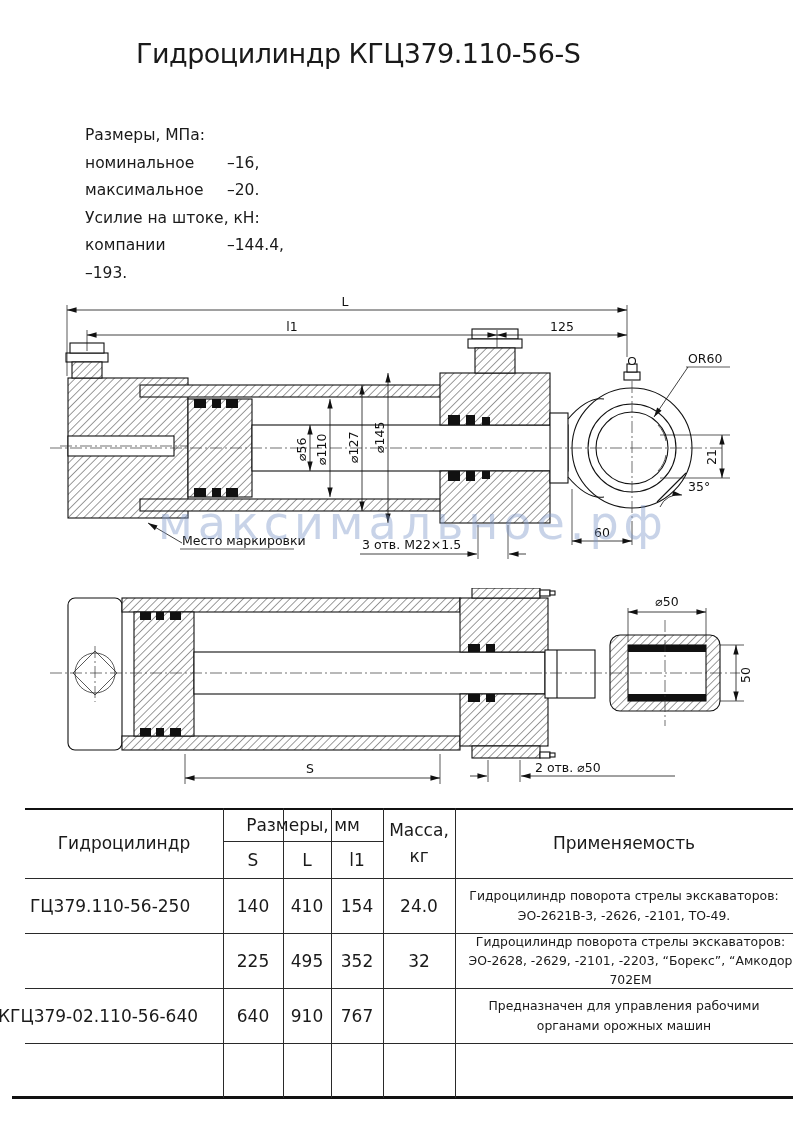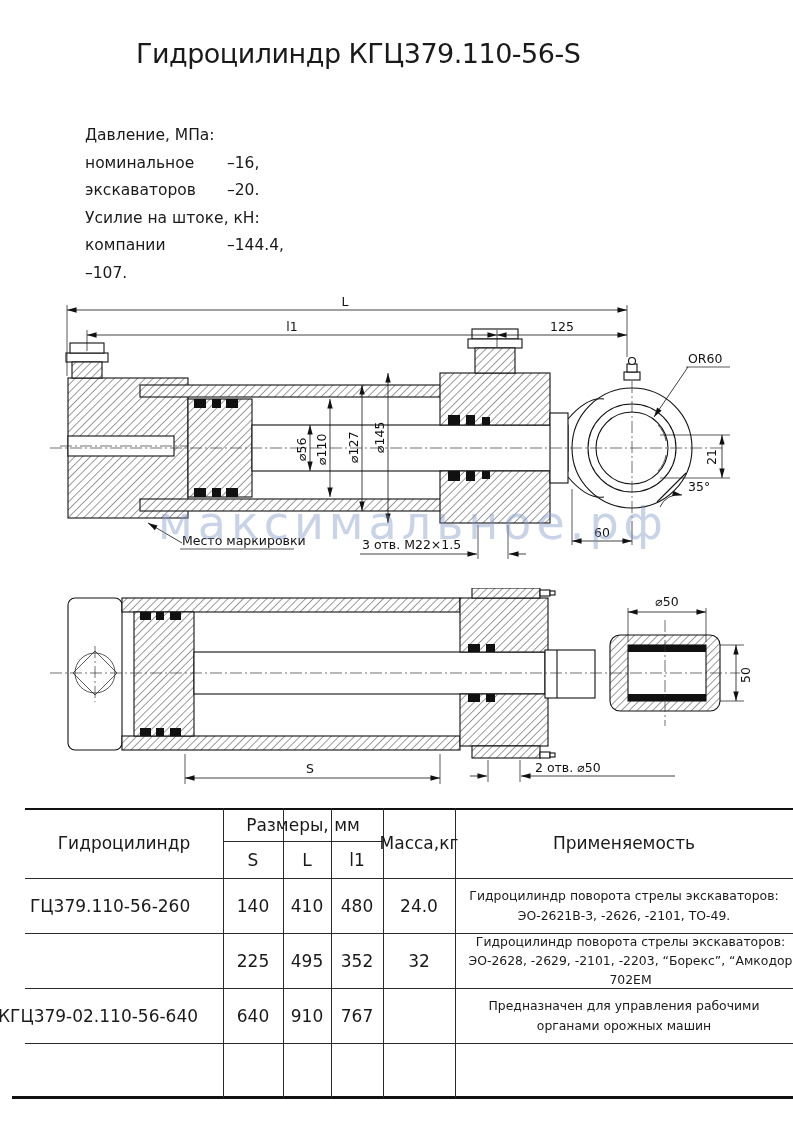--- a/index.html
+++ b/index.html
@@ -22,49 +22,49 @@
   svg .hatch{stroke:#111;stroke-width:1.1}
   svg .wht{fill:#fff;stroke:#111;stroke-width:1.1}
   svg .blk{fill:#111;stroke:none}
   
   .ptable{position:absolute;left:0;top:808px;width:793px;height:292px;font-size:17px}
   .hl{position:absolute;background:#2a2a2a;height:1px}
   .hl.thick{height:2px;background:#111}
   .vl{position:absolute;background:#2a2a2a;width:1px;top:0;height:290px}
   .cell{position:absolute;display:flex;align-items:center;justify-content:center;
         text-align:center;white-space:nowrap}
-  .cell.col{flex-direction:row;line-height:1.55}
+  .cell.col{flex-direction:column;line-height:1.55}
   .cell.desig{justify-content:flex-start;padding-left:5px;box-sizing:border-box}
   .cell.app{font-size:12.4px;line-height:1.55;white-space:normal}
   .desig-overflow{margin-left:-32px}
 </style>
 </head>
 <body>
 
 <div class="sheet">
 
   <div class="title">Гидроцилиндр КГЦ379.110-56-S</div>
 
   <div class="specs">
-    <div class="spec-line">Давление, МПа:</div>
+    <div class="spec-line">Размеры, МПа:</div>
     <div class="spec-line">
       <span class="lab">номинальное</span>
       <span>–16,</span>
     </div>
     <div class="spec-line">
-      <span class="lab">экскаваторов</span>
+      <span class="lab">максимальное</span>
       <span>–20.</span>
     </div>
     <div class="spec-line">Усилие на штоке, кН:</div>
     <div class="spec-line">
       <span class="lab">компании</span>
       <span>–144.4,</span>
     </div>
     <div class="spec-line">
-      <span>–107.</span>
+      <span>–193.</span>
     </div>
   </div>
 
 
   <svg class="dwg" style="left:20px;top:293px" width="735" height="285" viewBox="0 0 735 285">
     <defs>
       <pattern id="h1" patternUnits="userSpaceOnUse" width="5.5" height="5.5" patternTransform="rotate(45)">
         <rect width="5.5" height="5.5" fill="#fff"></rect>
         <line x1="0" y1="0" x2="0" y2="5.5" stroke="#222" stroke-width="0.9"></line>
       </pattern>
@@ -288,24 +288,24 @@
     <div class="cell" style="left:223px;top:0;width:160px;height:33px">Размеры, мм</div>
     <div class="cell" style="left:223px;top:33px;width:60px;height:37px">S</div>
     <div class="cell" style="left:283px;top:33px;width:48px;height:37px">L</div>
     <div class="cell" style="left:331px;top:33px;width:52px;height:37px">l1</div>
     <div class="cell col" style="left:383px;top:0;width:72px;height:70px">
       <span>Масса,</span>
       <span>кг</span>
     </div>
     <div class="cell" style="left:455px;top:0;width:338px;height:70px">Применяемость</div>
 
-    <div class="cell desig" style="left:25px;top:70px;width:198px;height:55px">ГЦ379.110-56-260</div>
+    <div class="cell desig" style="left:25px;top:70px;width:198px;height:55px">ГЦ379.110-56-250</div>
     <div class="cell" style="left:223px;top:70px;width:60px;height:55px">140</div>
     <div class="cell" style="left:283px;top:70px;width:48px;height:55px">410</div>
-    <div class="cell" style="left:331px;top:70px;width:52px;height:55px">480</div>
+    <div class="cell" style="left:331px;top:70px;width:52px;height:55px">154</div>
     <div class="cell" style="left:383px;top:70px;width:72px;height:55px">24.0</div>
     <div class="cell app" style="left:458px;top:70px;width:332px;height:55px">Гидроцилиндр поворота стрелы экскаваторов: ЭО-2621В-3, -2626, -2101, ТО-49.</div>
 
     <div class="cell" style="left:223px;top:125px;width:60px;height:55px">225</div>
     <div class="cell" style="left:283px;top:125px;width:48px;height:55px">495</div>
     <div class="cell" style="left:331px;top:125px;width:52px;height:55px">352</div>
     <div class="cell" style="left:383px;top:125px;width:72px;height:55px">32</div>
     <div class="cell app" style="left:458px;top:125px;width:345px;height:55px">Гидроцилиндр поворота стрелы экскаваторов: ЭО-2628, -2629, -2101, -2203, “Борекс”, “Амкодор 702ЕМ</div>
 
     <div class="cell desig" style="left:25px;top:180px;width:198px;height:55px">

